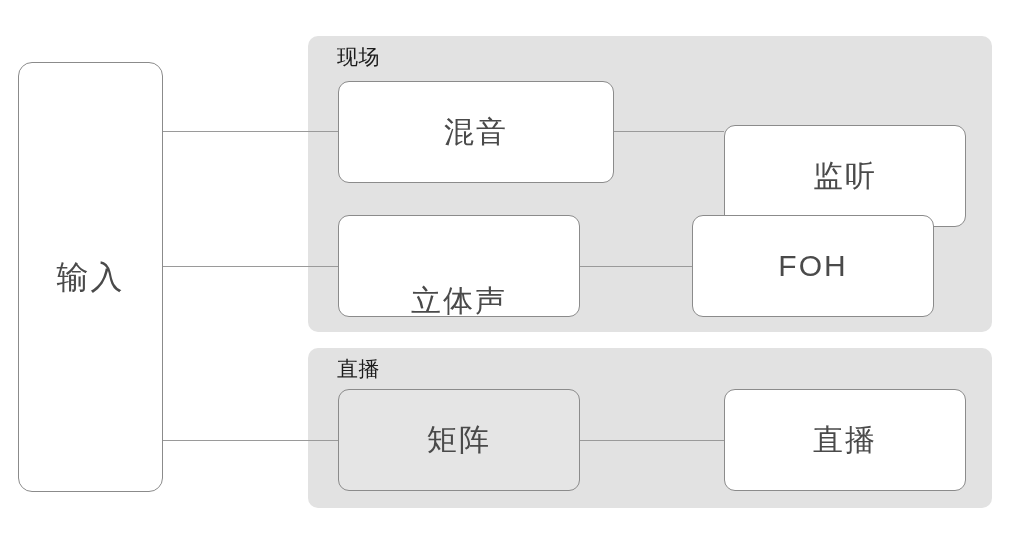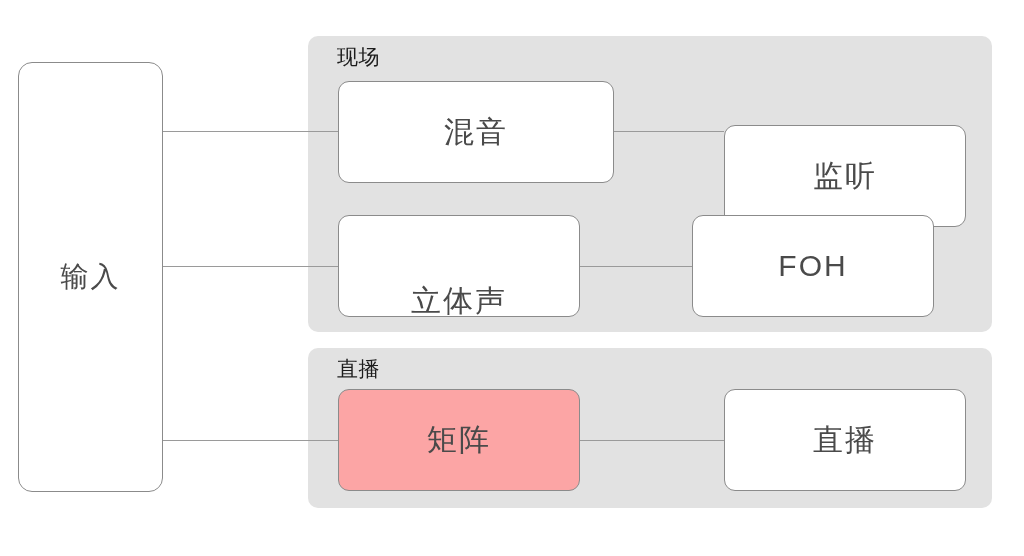--- a/index.html
+++ b/index.html
@@ -51,21 +51,21 @@
     font-size: 30px;
     line-height: 1;
     letter-spacing: 2px;
     white-space: nowrap;
     font-family: "Liberation Sans", "DejaVu Sans", sans-serif;
   }
   .node.input-node {
     border-radius: 14px;
   }
   .node.input-node .node-label {
-    font-size: 28px;
+    font-size: 32px;
   }
 
   
   .connector {
     position: absolute;
     height: 0;
     border-top: 1.6px solid #9a9a9a;
   }
 </style>
 </head>
@@ -96,20 +96,20 @@
   <div class="node" id="node-monitor" style="left: 724px; top: 81px; width: 242px; height: 102px; border-color: rgb(139, 139, 139); background: rgb(255, 255, 255); margin-top: 44px;">
     <span class="node-label" style="color: rgb(74, 74, 74);">监听</span>
   </div>
   <div class="node" id="node-stereo" style="left: 338px; top: 215px; width: 242px; height: 102px; border-color: rgb(139, 139, 139); background: rgb(255, 255, 255); align-items: flex-end;">
     <span class="node-label" style="color: rgb(74, 74, 74);">立体声</span>
   </div>
   <div class="node" id="node-foh" style="left: 692px; top: 215px; width: 242px; height: 102px; border-color: rgb(139, 139, 139); background: rgb(255, 255, 255);">
     <span class="node-label" style="color: rgb(74, 74, 74);">FOH</span>
   </div>
 
-  <div class="node" id="node-matrix" style="left: 338px; top: 389px; width: 242px; height: 102px; border-color: rgb(139, 139, 139); background: #fca5a5;">
+  <div class="node" id="node-matrix" style="left: 338px; top: 389px; width: 242px; height: 102px; border-color: rgb(139, 139, 139); background: #e5e5e5;">
     <span class="node-label" style="color: rgb(74, 74, 74);">矩阵</span>
   </div>
   <div class="node" id="node-livecast" style="left: 724px; top: 389px; width: 242px; height: 102px; border-color: rgb(139, 139, 139); background: rgb(255, 255, 255);">
     <span class="node-label" style="color: rgb(74, 74, 74);">直播</span>
   </div>
 
 </div>
 
 </body></html>

